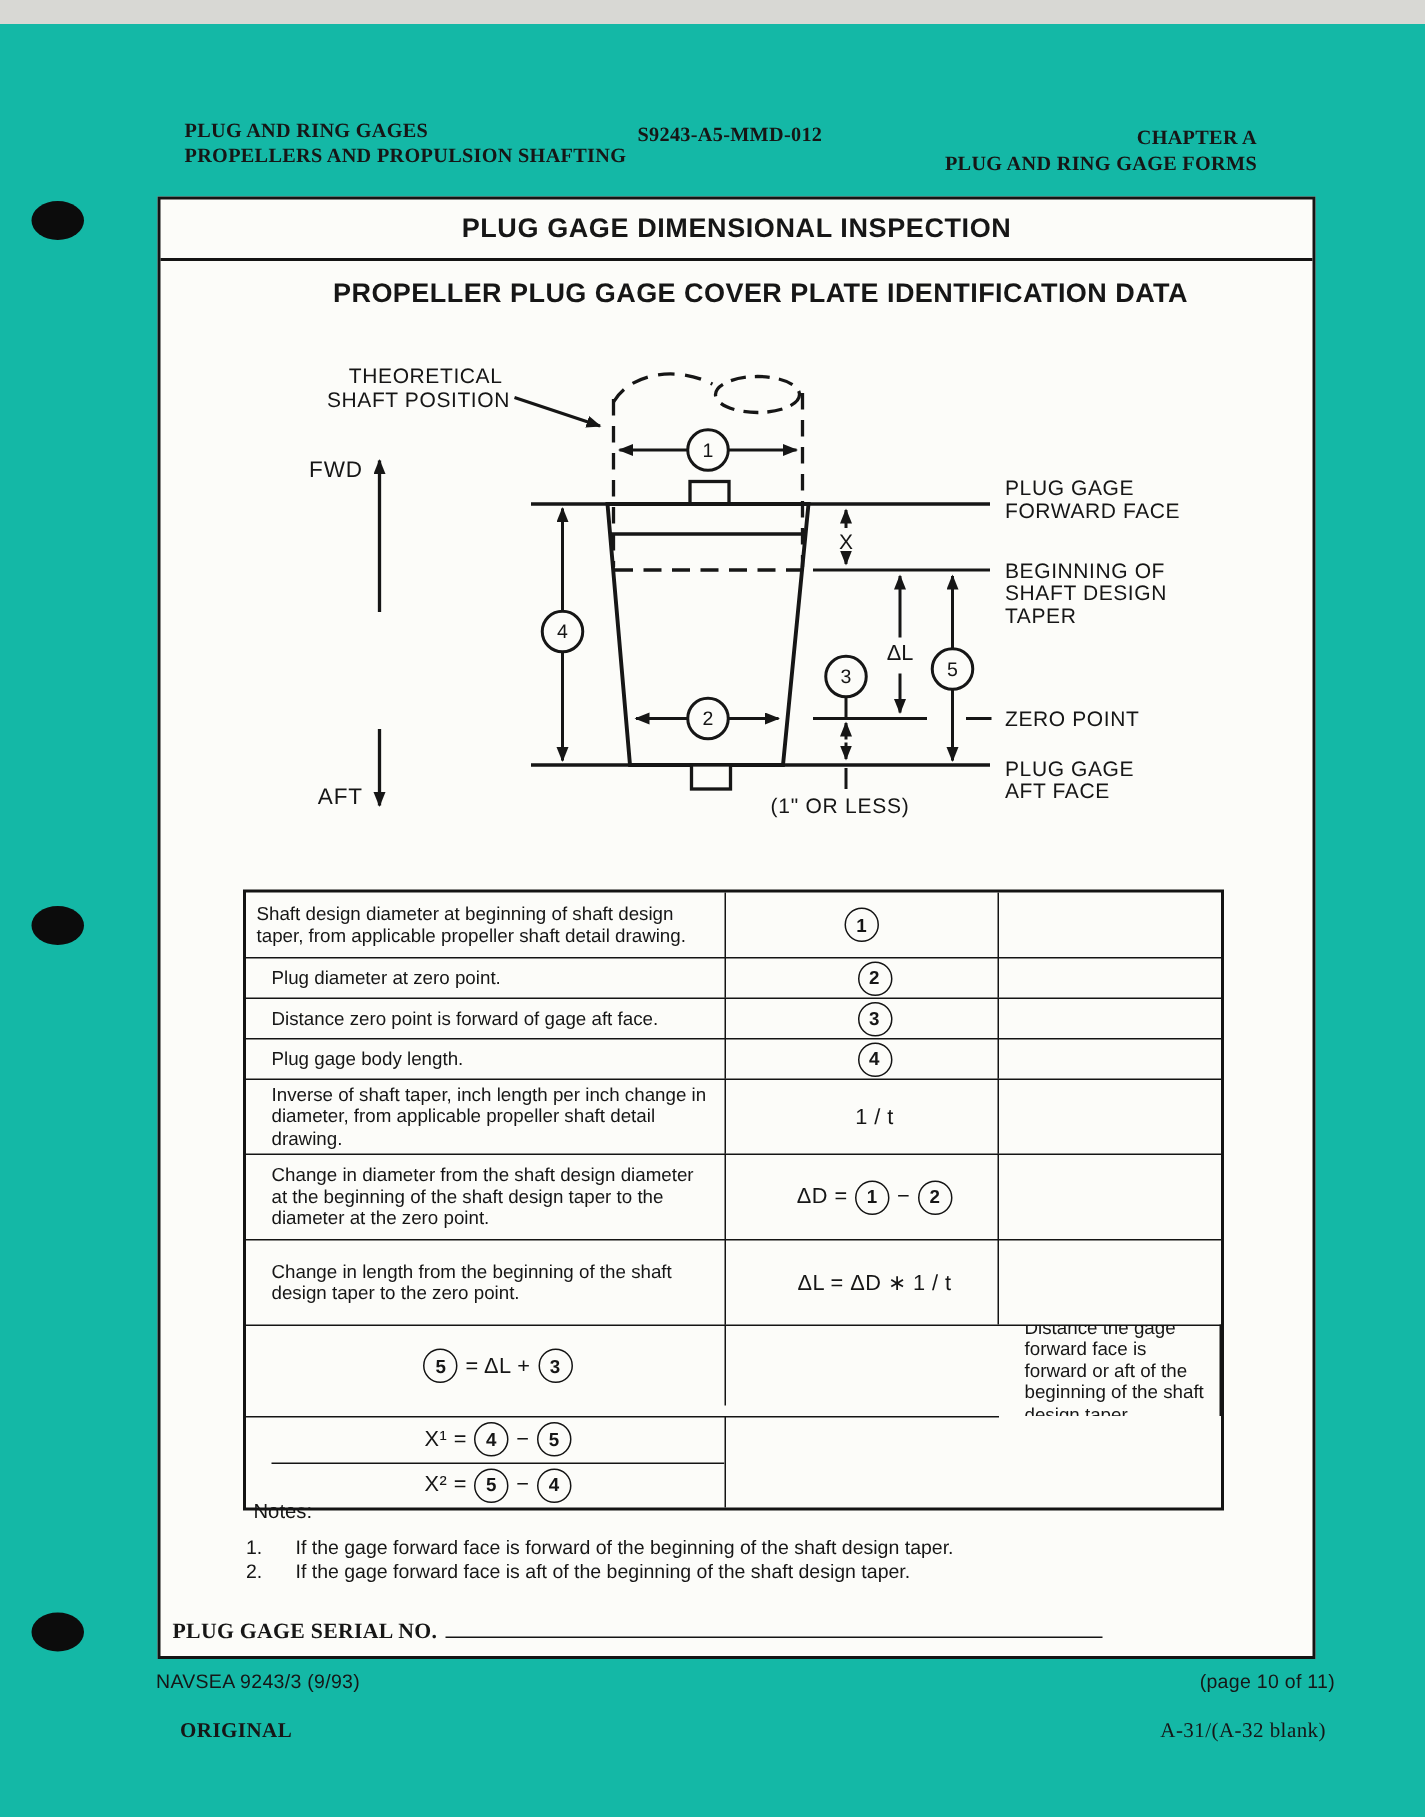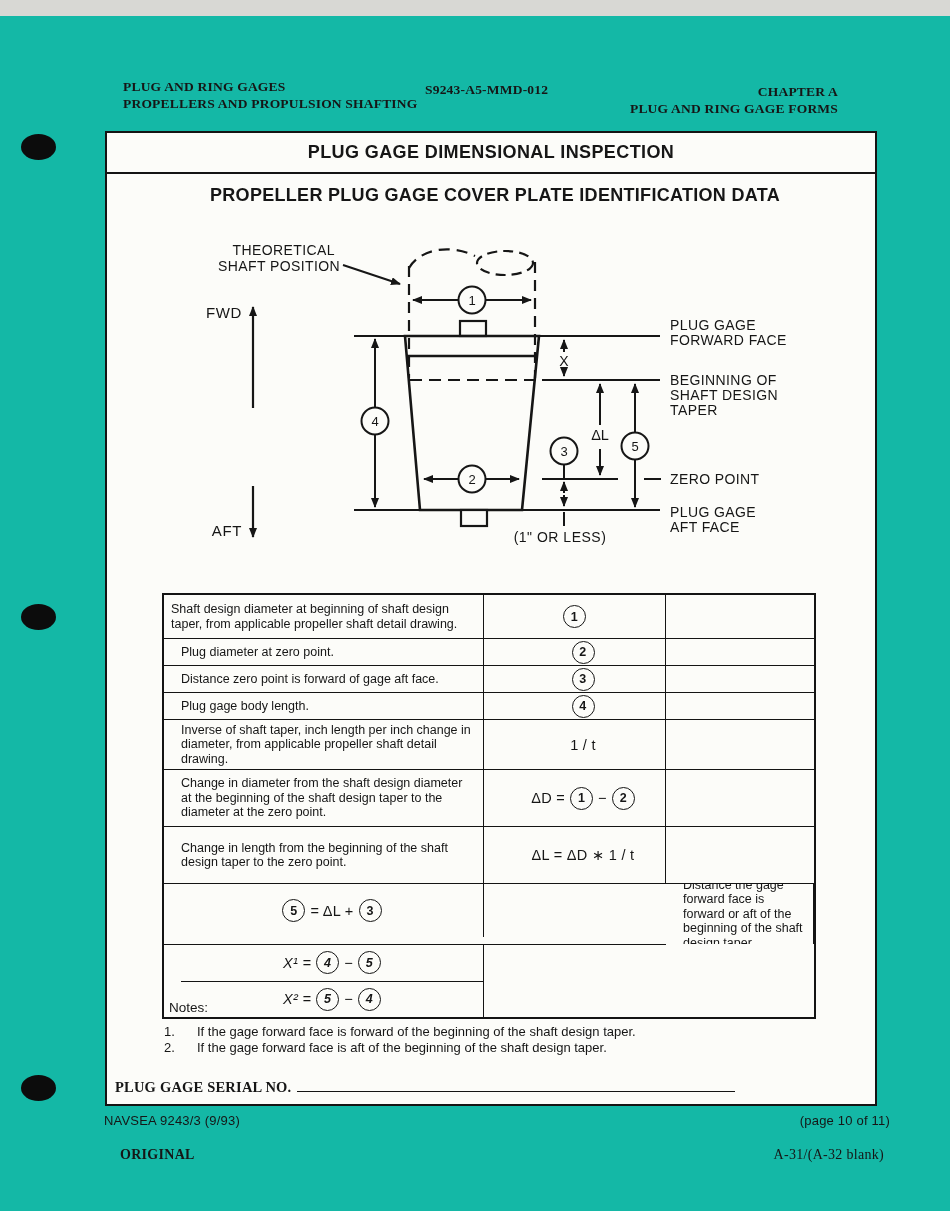--- a/index.html
+++ b/index.html
@@ -9,21 +9,21 @@
   
   .punch{position:absolute;width:35px;height:26px;background:#0c0c0c;border-radius:50%;}
   
   .phead{font-family:"Liberation Serif",serif;font-weight:bold;font-size:13.5px;line-height:17px;letter-spacing:.2px;}
   
   .formbox{position:absolute;left:105px;top:115px;width:772px;height:975px;
            border:2.4px solid #141414;box-sizing:border-box;background:#fcfcf9;}
   .titlebar{position:absolute;left:0;top:0;width:100%;height:41px;border-bottom:2.4px solid #141414;
             box-sizing:border-box;display:flex;align-items:center;justify-content:center;
             font-size:18px;font-weight:bold;letter-spacing:.4px;}
-  .subtitle{position:absolute;left:4px;top:52px;width:100%;text-align:center;
+  .subtitle{position:absolute;left:16px;top:52px;width:100%;text-align:center;
             font-size:18px;font-weight:bold;letter-spacing:.3px;}
   
   #spec-table{position:absolute;left:55px;top:460px;width:650px;
               border:2.2px solid #141414;box-sizing:content-box;
               display:grid;grid-template-columns:320px 182px 148px;background:#fcfcf9;}
   .tcell{box-sizing:border-box;overflow:hidden;}
   .tdesc{border-right:1.7px solid #141414;font-size:12.5px;line-height:14.5px;
          padding:3px 7px;display:flex;align-items:center;}
   .tform{border-right:1.7px solid #141414;display:flex;flex-direction:column;}
   .fline{flex:1;display:flex;align-items:center;justify-content:center;
@@ -200,21 +200,21 @@
         <div class="tcell tval bt" style="height: 57px;"></div>
         <div class="tcell tform bt" style="height: 54px;">
           <div class="fline">
             <span class="circ">5</span>
             <span>= ΔL +</span>
             <span class="circ">3</span>
           </div>
         </div>
         <div class="tcell tval bt" style="height: 54px;"></div>
         <div class="tcell tdesc bt" style="height: 61px;">Distance the gage forward face is forward or aft of the beginning of the shaft design taper.</div>
-        <div class="tcell tform bt" style="height: 73px; font-style: italic;">
+        <div class="tcell tform bt" style="height: 61px;">
           <div class="fline">
             <span>X¹ =</span>
             <span class="circ">4</span>
             <span>−</span>
             <span class="circ">5</span>
           </div>
           <div class="fline split">
             <span>X² =</span>
             <span class="circ">5</span>
             <span>−</span>

